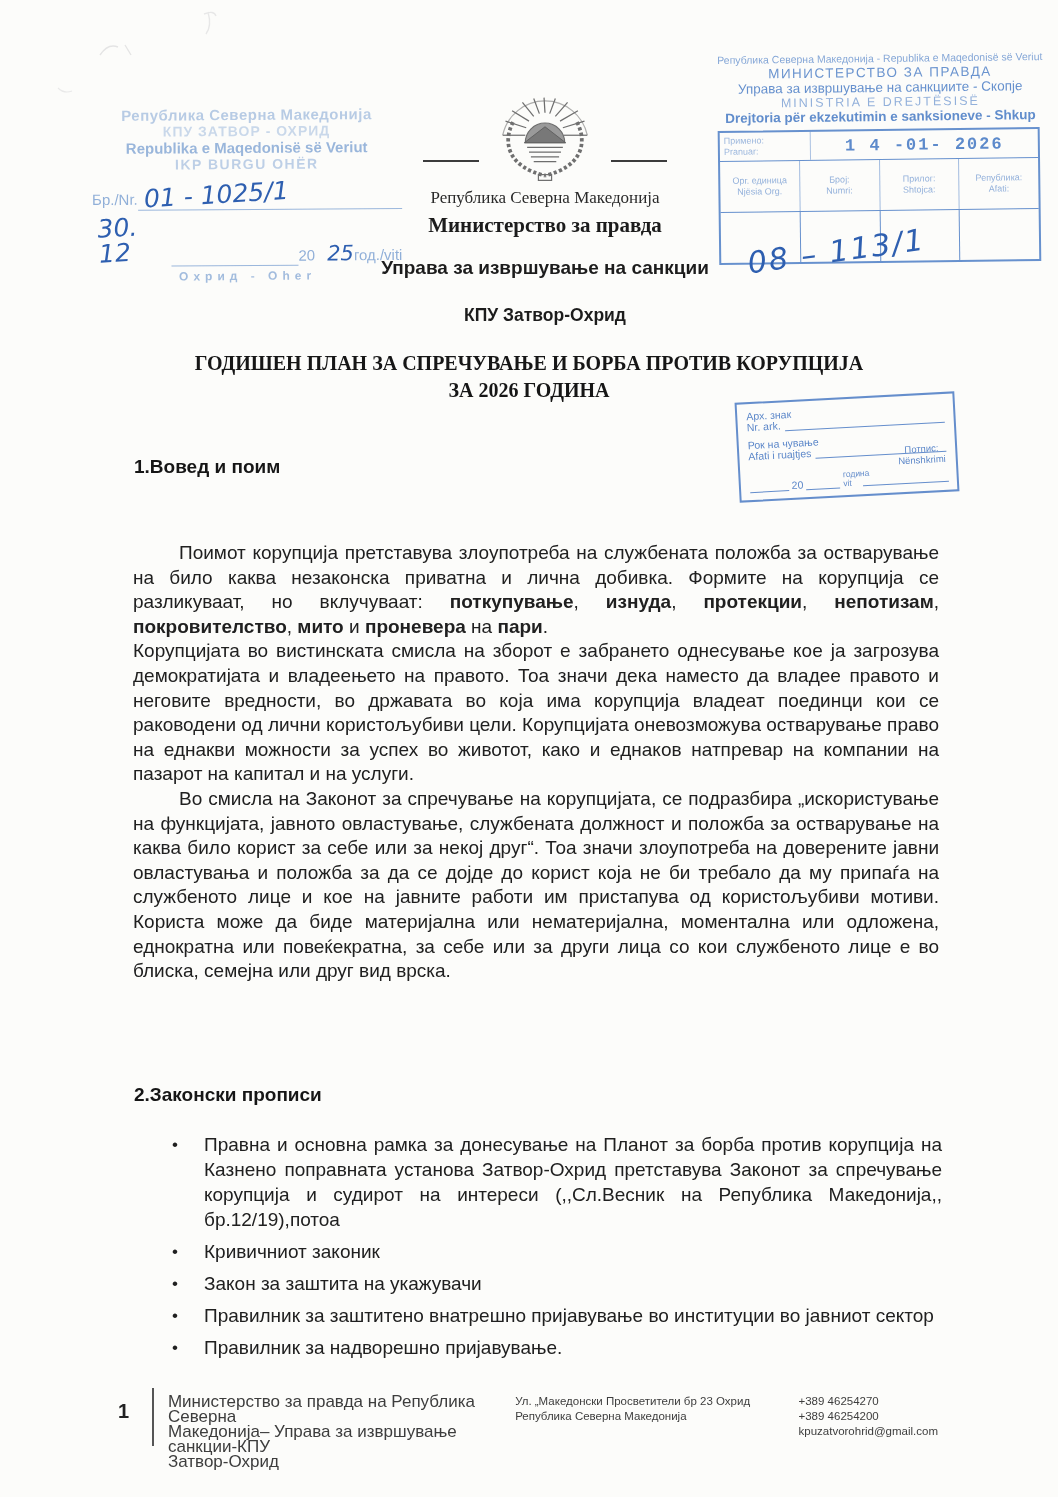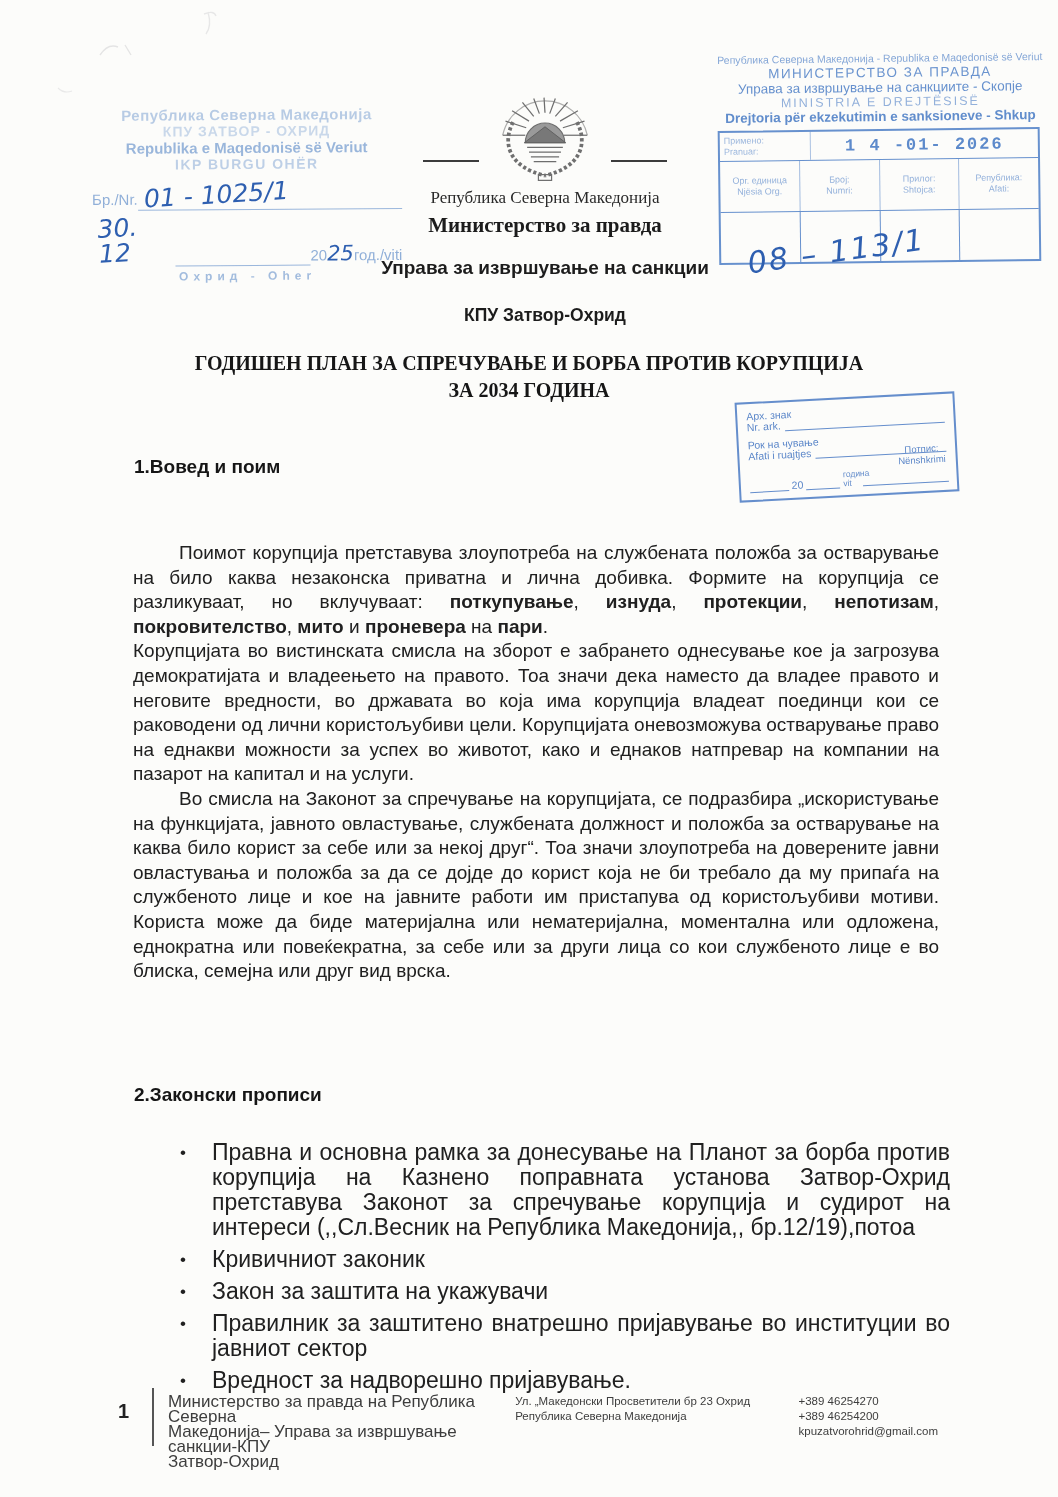--- a/index.html
+++ b/index.html
@@ -62,21 +62,21 @@
   .sa-short{width:34px;border-bottom:1.2px solid rgba(63,114,192,.8);}
   .sa-sign{position:absolute;right:10px;bottom:26px;text-align:center;font-size:9.5px;line-height:11px;opacity:.85;}
   .sa-signline{position:absolute;right:8px;bottom:8px;width:86px;border-bottom:1.2px solid rgba(63,114,192,.8);}
 
   
   .doc-title{position:absolute;left:0;right:0;top:350px;text-align:center;font-weight:bold;font-size:20px;line-height:27px;color:#161616;font-family:Liberation Serif, serif;}
   .h-sec1{position:absolute;left:134px;top:456px;font-weight:bold;font-size:19px;color:#161616;}
   .body-text{position:absolute;left:133px;top:541px;width:806px;font-size:19px;line-height:24.6px;text-align:justify;color:#202020;}
   .para.indent{text-indent:46px;}
   .h-sec2{position:absolute;left:134px;top:1084px;font-weight:bold;font-size:19px;color:#161616;}
-  .law-list{position:absolute;left:160px;top:1128px;width:778px;margin:12px;padding:0;list-style:none;font-size:23px;line-height:25px;text-align:justify;color:#202020;}
+  .law-list{position:absolute;left:160px;top:1128px;width:778px;margin:4px;padding:0;list-style:none;font-size:19px;line-height:25px;text-align:justify;color:#202020;}
   .law-list li{position:relative;padding-left:40px;margin-bottom:7px;}
   .law-list li::before{content:"•";position:absolute;left:8px;font-size:17px;}
 
   
   .footer{position:absolute;left:118px;top:1388px;width:880px;display:flex;align-items:flex-start;color:#3d3d3d;}
   .f-page{font-size:20px;font-weight:bold;width:34px;padding-top:12px;color:#222;}
   .f-div{width:2px;background:#555;height:58px;margin-right:14px;}
   .f-col1{width:312px;font-size:17px;line-height:15px;padding-top:6px;}
   .f-col2{width:272px;font-size:11.5px;line-height:15px;margin-left:36px;padding-top:6px;}
   .f-col3{width:200px;font-size:11.5px;line-height:15px;margin-left:12px;padding-top:6px;}
@@ -100,21 +100,21 @@
     <div class="sl-numrow">
       <span class="sl-label">Бр./Nr.</span>
       <span class="sl-fill">
           <span class="hw hw-big">01 - 1025/1</span>
         </span>
     </div>
     <div class="sl-daterow">
       <span class="hw hw-big">30. 12</span>
       <span class="sl-dfill"></span>
       <span class="sl-year">20</span>
-      <span class="hw" style="font-size:21px;">25</span>
+      <span class="hw" style="font-size:21px;margin-left:12px;">25</span>
       <span class="sl-year">год./viti</span>
     </div>
     <div class="sl-city">Охрид - Oher</div>
   </div>
 
   <div class="letterhead">
     <div class="emblem-row">
       <div class="emblem-line"></div>
       <svg width="104" height="94" viewBox="0 0 110 100">
         <g stroke="#6e6e6e" stroke-width="1.3" fill="none">
@@ -185,21 +185,21 @@
           <div class="sr-c3"></div>
           <div class="sr-c3"></div>
           <div class="sr-c3"></div>
       </div>
       <div class="sr-hw hw">08 – 113/1</div>
     </div>
   </div>
 
   <div class="doc-title">
     <div>ГОДИШЕН ПЛАН ЗА СПРЕЧУВАЊЕ И БОРБА ПРОТИВ КОРУПЦИЈА</div>
-    <div>ЗА 2034 ГОДИНА</div>
+    <div>ЗА 2026 ГОДИНА</div>
   </div>
 
   <div class="stamp-archive">
     <div class="sa-row">
       <span class="sa-lbl">Арх. знак</span>
     </div>
     <div class="sa-row">
       <span class="sa-lbl">Nr. ark.</span>
       <span class="sa-line"></span>
     </div>
@@ -232,21 +232,21 @@
     <div class="para">Корупцијата во вистинската смисла на зборот е забрането однесување кое ја загрозува демократијата и владеењето на правото. Тоа значи дека наместо да владее правото и неговите вредности, во државата во која има корупција владеат поединци кои се раководени од лични користољубиви цели. Корупцијата оневозможува остварување право на еднакви можности за успех во животот, како и еднаков натпревар на компании на пазарот на капитал и на услуги.</div>
     <div class="para indent">Во смисла на Законот за спречување на корупцијата, се подразбира „искористување на функцијата, јавното овластување, службената должност и положба за остварување на каква било корист за себе или за некој друг“. Тоа значи злоупотреба на доверените јавни овластувања и положба за да се дојде до корист која не би требало да му припаѓа на службеното лице и кое на јавните работи им пристапува од користољубиви мотиви. Користа може да биде материјална или нематеријална, моментална или одложена, еднократна или повеќекратна, за себе или за други лица со кои службеното лице е во блиска, семејна или друг вид врска.</div>
   </div>
 
   <div class="h-sec2">2.Законски прописи</div>
   <ul class="law-list">
       <li>Правна и основна рамка за донесување на Планот за борба против корупција на Казнено поправната установа Затвор-Охрид претставува Законот за спречување корупција и судирот на интереси (,,Сл.Весник на Република Македонија,, бр.12/19),потоа</li>
       <li>Кривичниот законик</li>
       <li>Закон за заштита на укажувачи</li>
       <li>Правилник за заштитено внатрешно пријавување во институции во јавниот сектор</li>
-      <li>Вредност за надворешно пријавување.</li>
+      <li>Правилник за надворешно пријавување.</li>
     </ul>
 
   <div class="footer">
     <div class="f-page">1</div>
     <div class="f-div"></div>
     <div class="f-col1">
       <div>Министерство за правда  на Република Северна</div>
       <div>Македонија– Управа за извршување санкции-КПУ</div>
       <div>Затвор-Охрид</div>
     </div>

